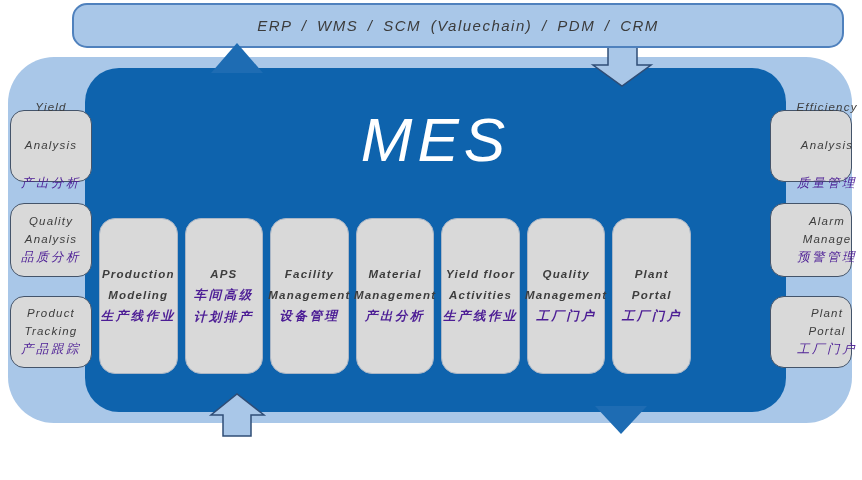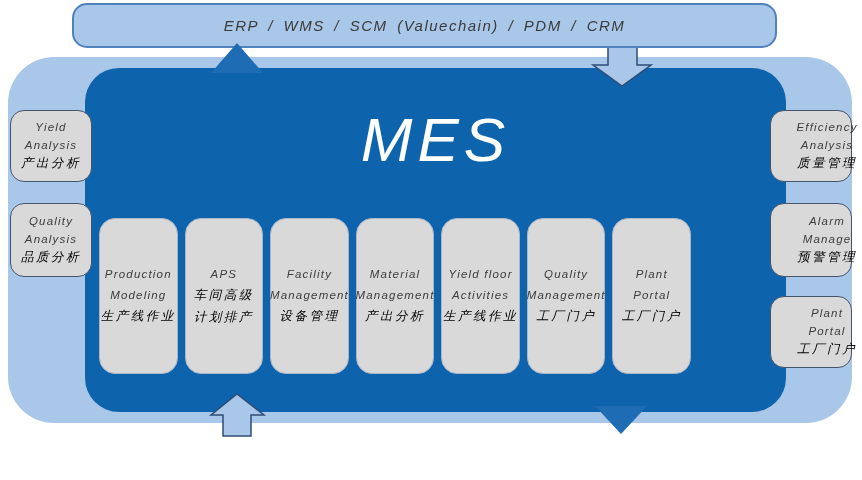--- a/index.html
+++ b/index.html
@@ -3,21 +3,21 @@
 <meta charset="utf-8">
 <style>
   html,body { margin:0; padding:0; background:#ffffff; }
   .stage {
     position:relative; width:862px; height:480px; background:#ffffff;
     overflow:hidden;
     font-family:"Liberation Sans","DejaVu Sans",sans-serif;
   }
   
   .hbar {
-    position:absolute; left:72px; width:705px; height:45px;
+    position:absolute; left:72px; width:772px; height:45px;
     background:#a9c7e8; border:2px solid #4f81bd; border-radius:15px;
     display:flex; align-items:center; justify-content:center;
     box-sizing:border-box; z-index:4;
   }
   .hbar.top { top:3px; }
   .hbar.bottom { top:429px; height:47px; }
   .bar-label {
     font-style:italic; font-size:15px; color:#3b3b3b;
     letter-spacing:1.5px; word-spacing:4px; white-space:nowrap;
   }
@@ -32,39 +32,39 @@
     background:#0e63ad; border-radius:34px;
   }
   .mes-title {
     position:absolute; left:77px; top:52px; width:701px;
     text-align:center; font-style:italic; font-size:62px; line-height:1;
     color:#ffffff; letter-spacing:5px;
   }
   
   .module-row {
     position:absolute; left:91px; top:161px; width:592px; height:156px;
-    display:flex; gap:7px;
+    display:flex; gap:7px;font-weight:bold;
   }
   .mcard {
     flex:1; background:#d9d9d9; border:1px solid #aab6c6; border-radius:16px;
     display:flex; flex-direction:column; align-items:center; justify-content:center;
     gap:3px; min-width:0;
   }
   .en { font-style:italic; font-size:11.5px; color:#3d3d3d; letter-spacing:1.2px; line-height:1.5; white-space:nowrap; }
-  .zh { font-style:italic; font-size:12.5px; color:#000000; letter-spacing:2.5px; line-height:1.5; white-space:nowrap; }
+  .zh { font-style:italic; font-size:12.5px; color:#4c1d95; letter-spacing:2.5px; line-height:1.5; white-space:nowrap; }
   
   .scard {
     position:absolute; width:82px; background:#d9d9d9;
     border:1.5px solid #44546a; border-radius:14px;
     display:flex; flex-direction:column; align-items:center; justify-content:center;
     z-index:2; box-sizing:border-box;
   }
   .scard.l { left:10px; }
   .scard.r { left:770px;padding-left:32px; }
-  .s1 { top:110px; height:72px; }
+  .s1 { top:110px; height:72px;gap:20px; }
   .s2 { top:203px; height:74px; }
   .s3 { top:296px; height:72px; }
   
   .arrows-light { position:absolute; left:0; top:0; z-index:3; pointer-events:none; }
   .arrows-solid { position:absolute; left:0; top:0; z-index:5; pointer-events:none; }
 </style>
 </head>
 <body>
 
 <div class="stage">
@@ -115,20 +115,25 @@
   <div class="scard l s1">
     <div class="en">Yield</div>
     <div class="en">Analysis</div>
     <div class="zh">产出分析</div>
   </div>
   <div class="scard l s2">
     <div class="en">Quality</div>
     <div class="en">Analysis</div>
     <div class="zh">品质分析</div>
   </div>
+  <div class="scard l s3">
+    <div class="en">Product</div>
+    <div class="en">Tracking</div>
+    <div class="zh">产品跟踪</div>
+  </div>
 
   <div class="scard r s1">
     <div class="en">Efficiency</div>
     <div class="en">Analysis</div>
     <div class="zh">质量管理</div>
   </div>
   <div class="scard r s2">
     <div class="en">Alarm</div>
     <div class="en">Manage</div>
     <div class="zh">预警管理</div>

